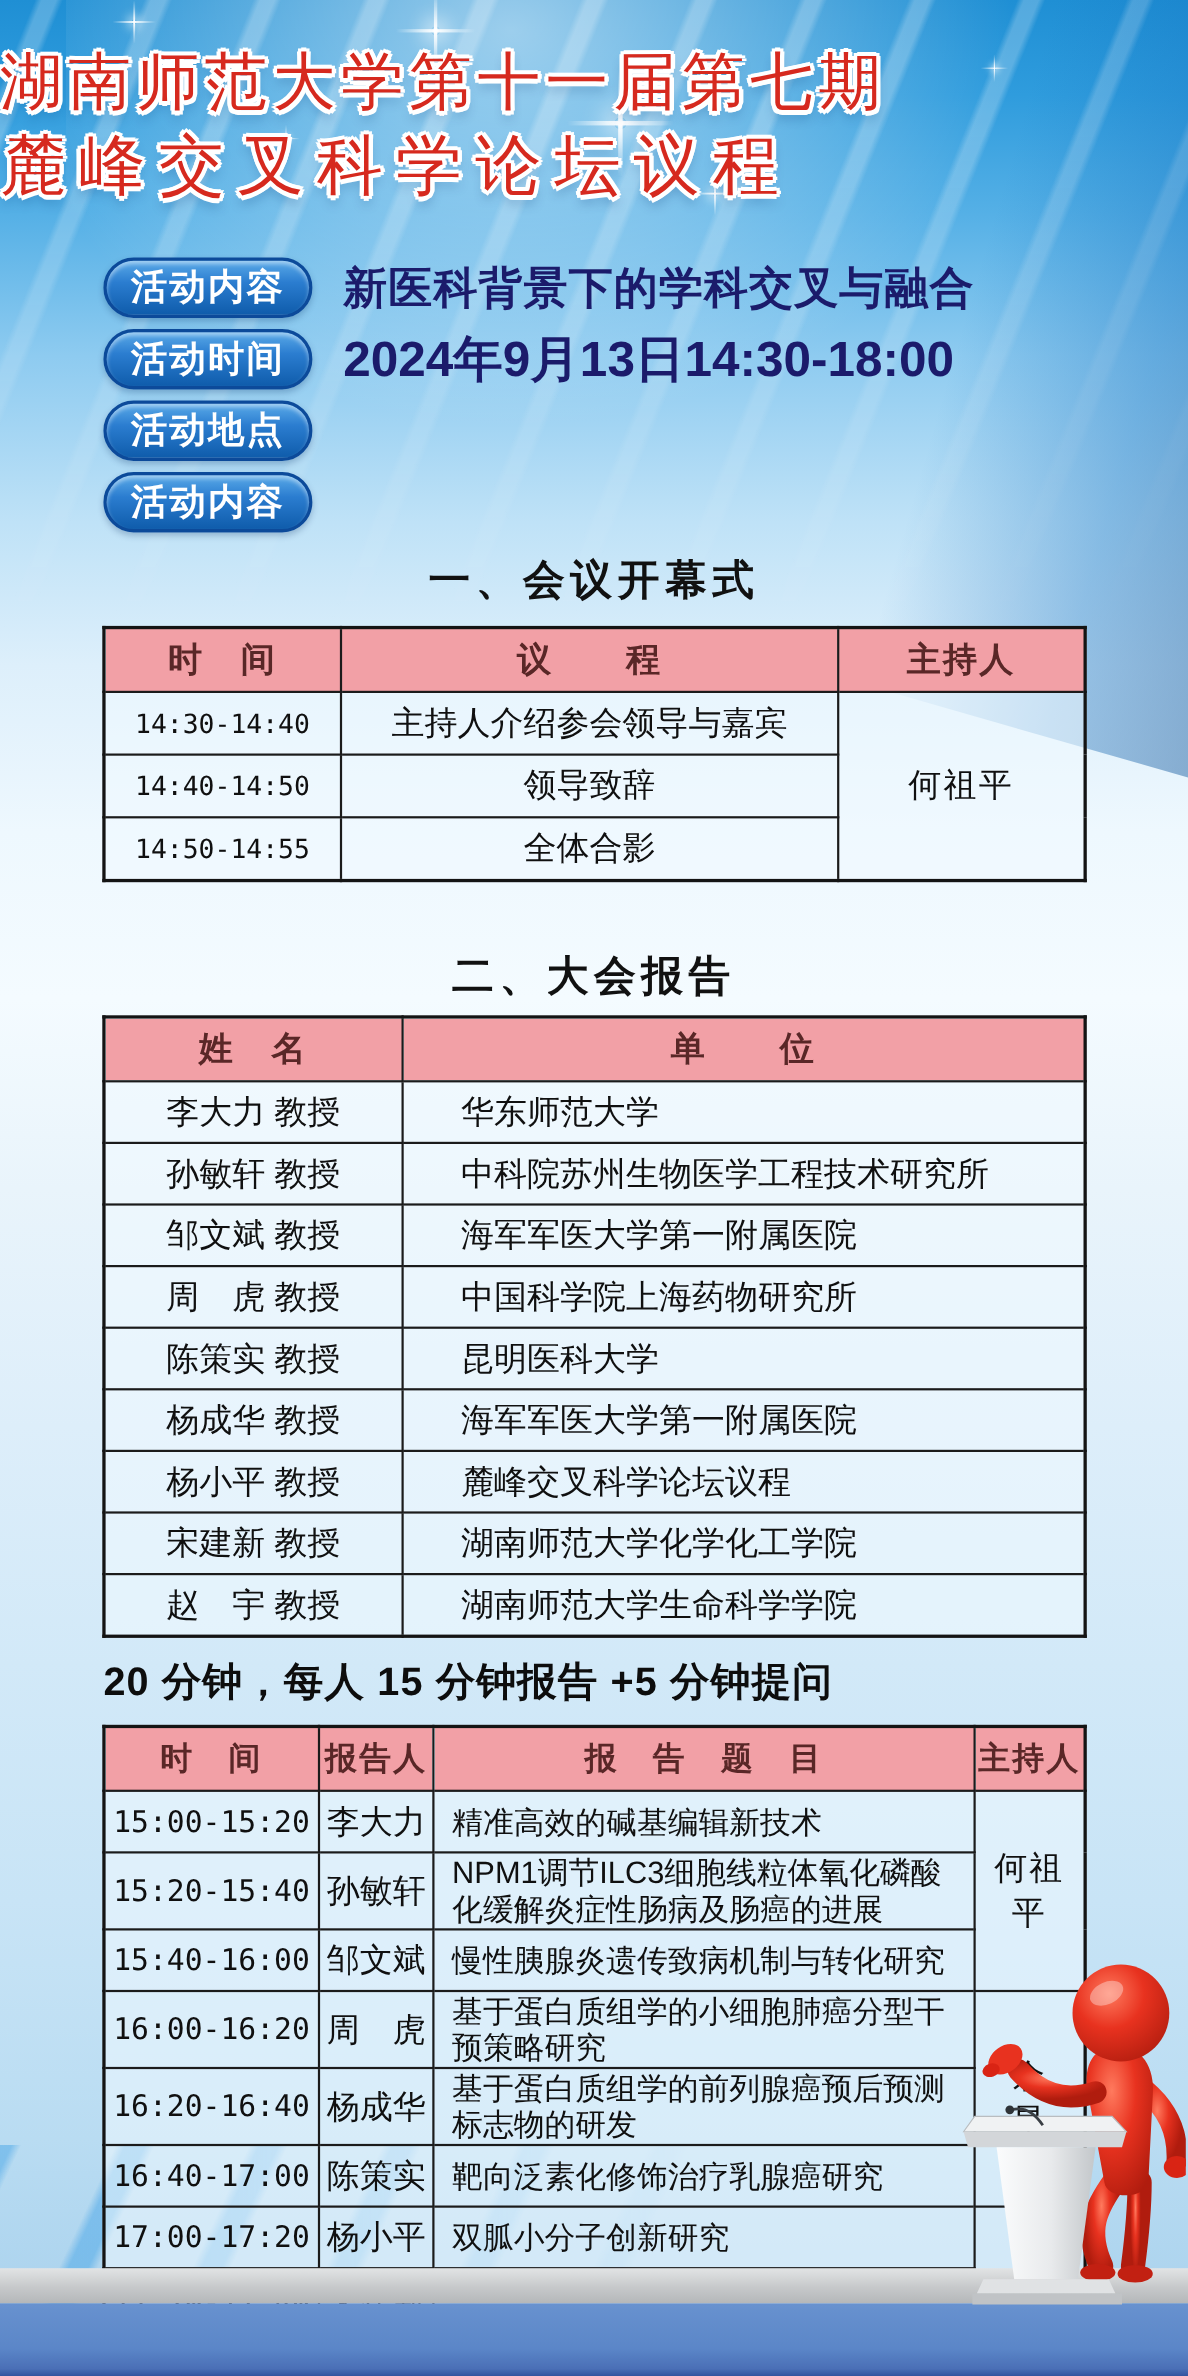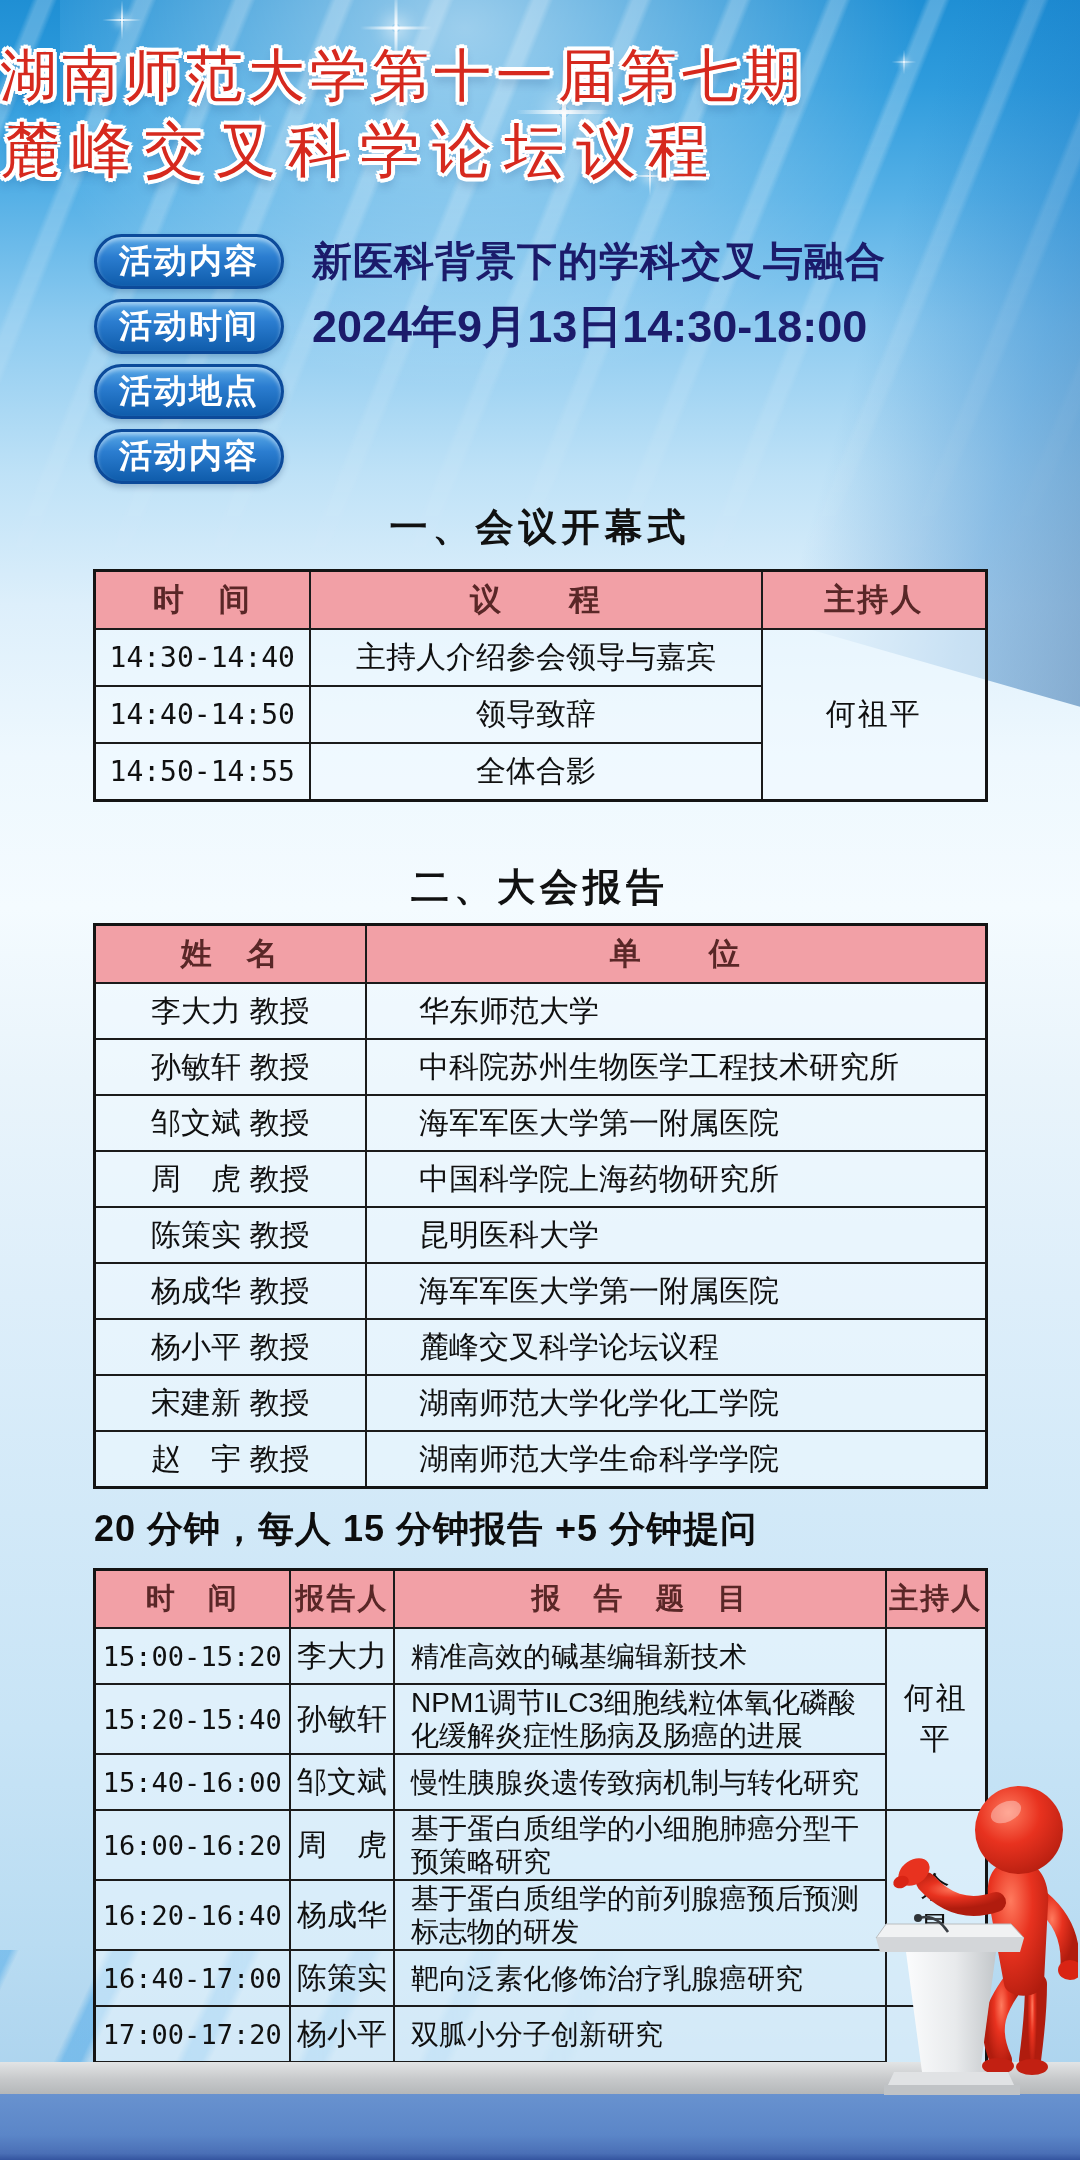--- a/index.html
+++ b/index.html
@@ -56,21 +56,21 @@
   table{border-collapse:collapse;table-layout:fixed;margin:0 auto;width:892px;
     border:3px solid #141414;background:rgba(240,249,255,.55);}
   .t1{margin-top:16px;}
   .t2{margin-top:10px;}
   .t3{margin-top:14px;}
   th,td{border:2.5px solid #1b1b1b;text-align:center;color:#101010;overflow:hidden;}
   th{background:#f2a0a6;color:#592727;font-weight:bold;font-size:31px;height:54px;letter-spacing:2px;}
   td{font-size:30px;height:52px;}
   .t1 td{height:53px;}
   .mono{font-family:"DejaVu Sans Mono","Liberation Mono",monospace;font-size:27px;}
-  .t1 .mono{font-size:28px;border-radius:25px;}
+  .t1 .mono{font-size:24px;border-radius:25px;}
   .left{text-align:left;padding-left:52px;}
   .topic{text-align:left;padding-left:16px;padding-right:6px;font-size:28px;line-height:1.18;white-space:pre-line;}
   .topic.en{font-family:"DejaVu Sans Mono","Liberation Mono",monospace;font-size:26px;letter-spacing:1px;}
   .tall{height:64px;}
   .short{height:50px;}
   .host-cell{font-size:30px;letter-spacing:2px;}
   .t3 th{font-size:29px;}
   
   .floor-gray{position:absolute;left:0;top:2062px;width:1080px;height:32px;z-index:3;
     background:linear-gradient(180deg,#e2e4e5 0%,#c6c8ca 55%,#b4b7b9 100%);}

